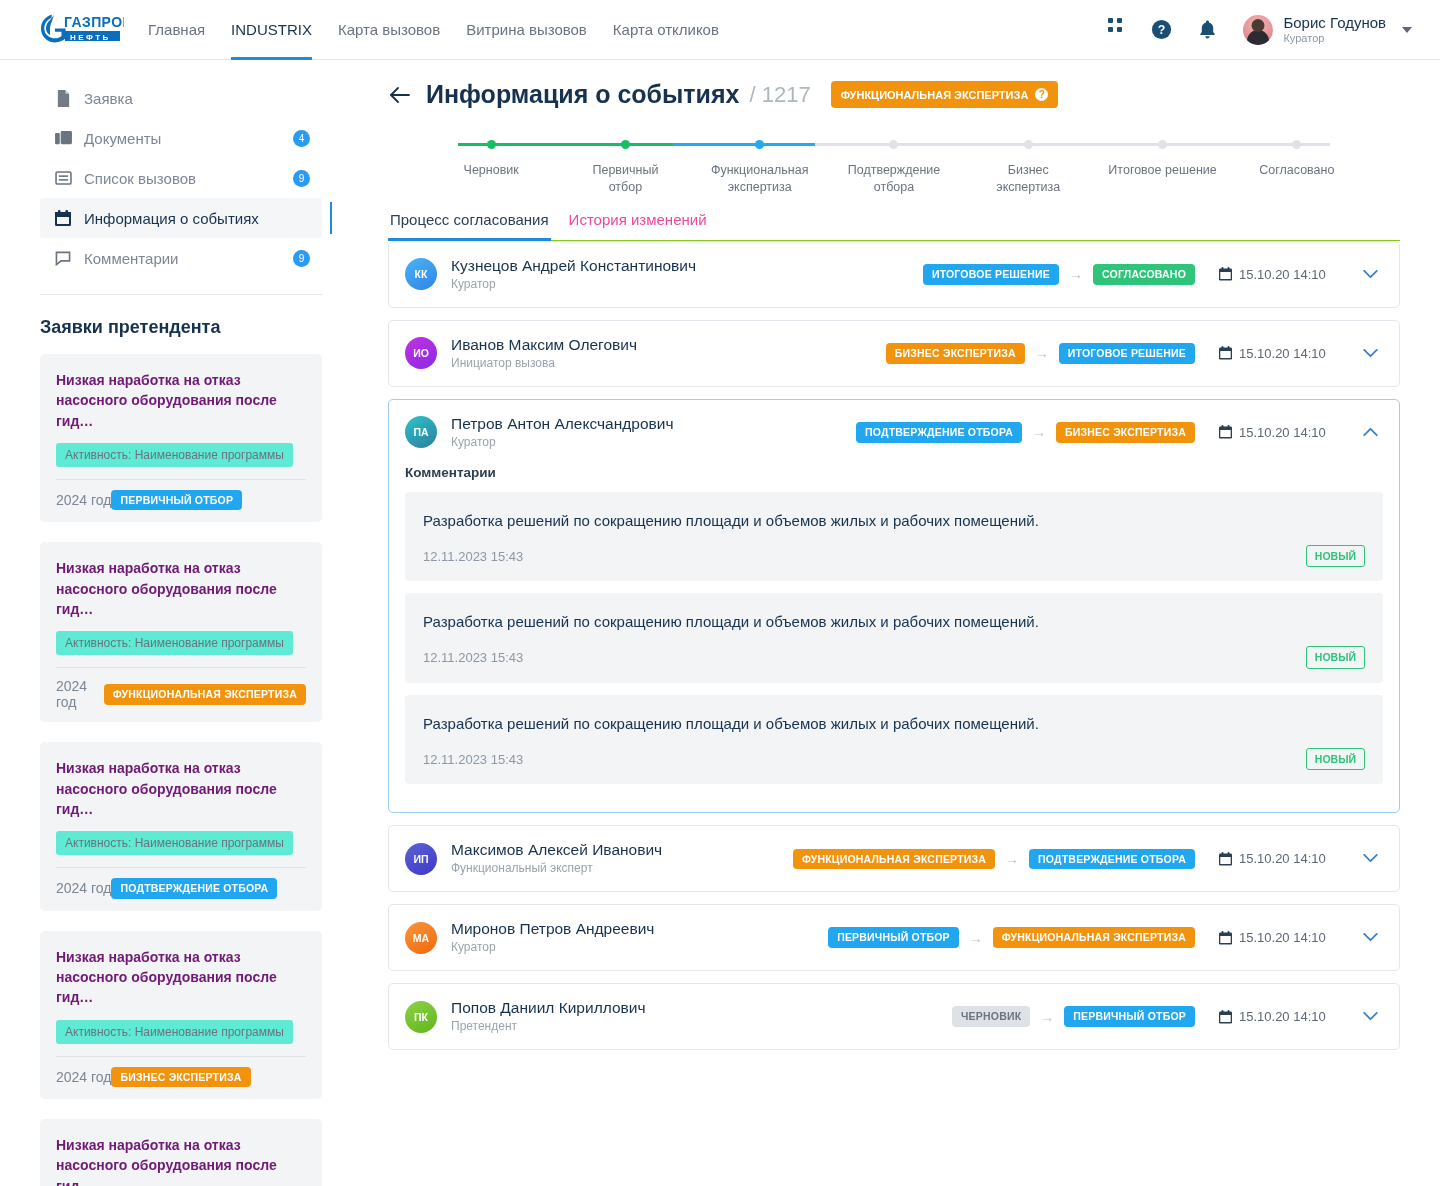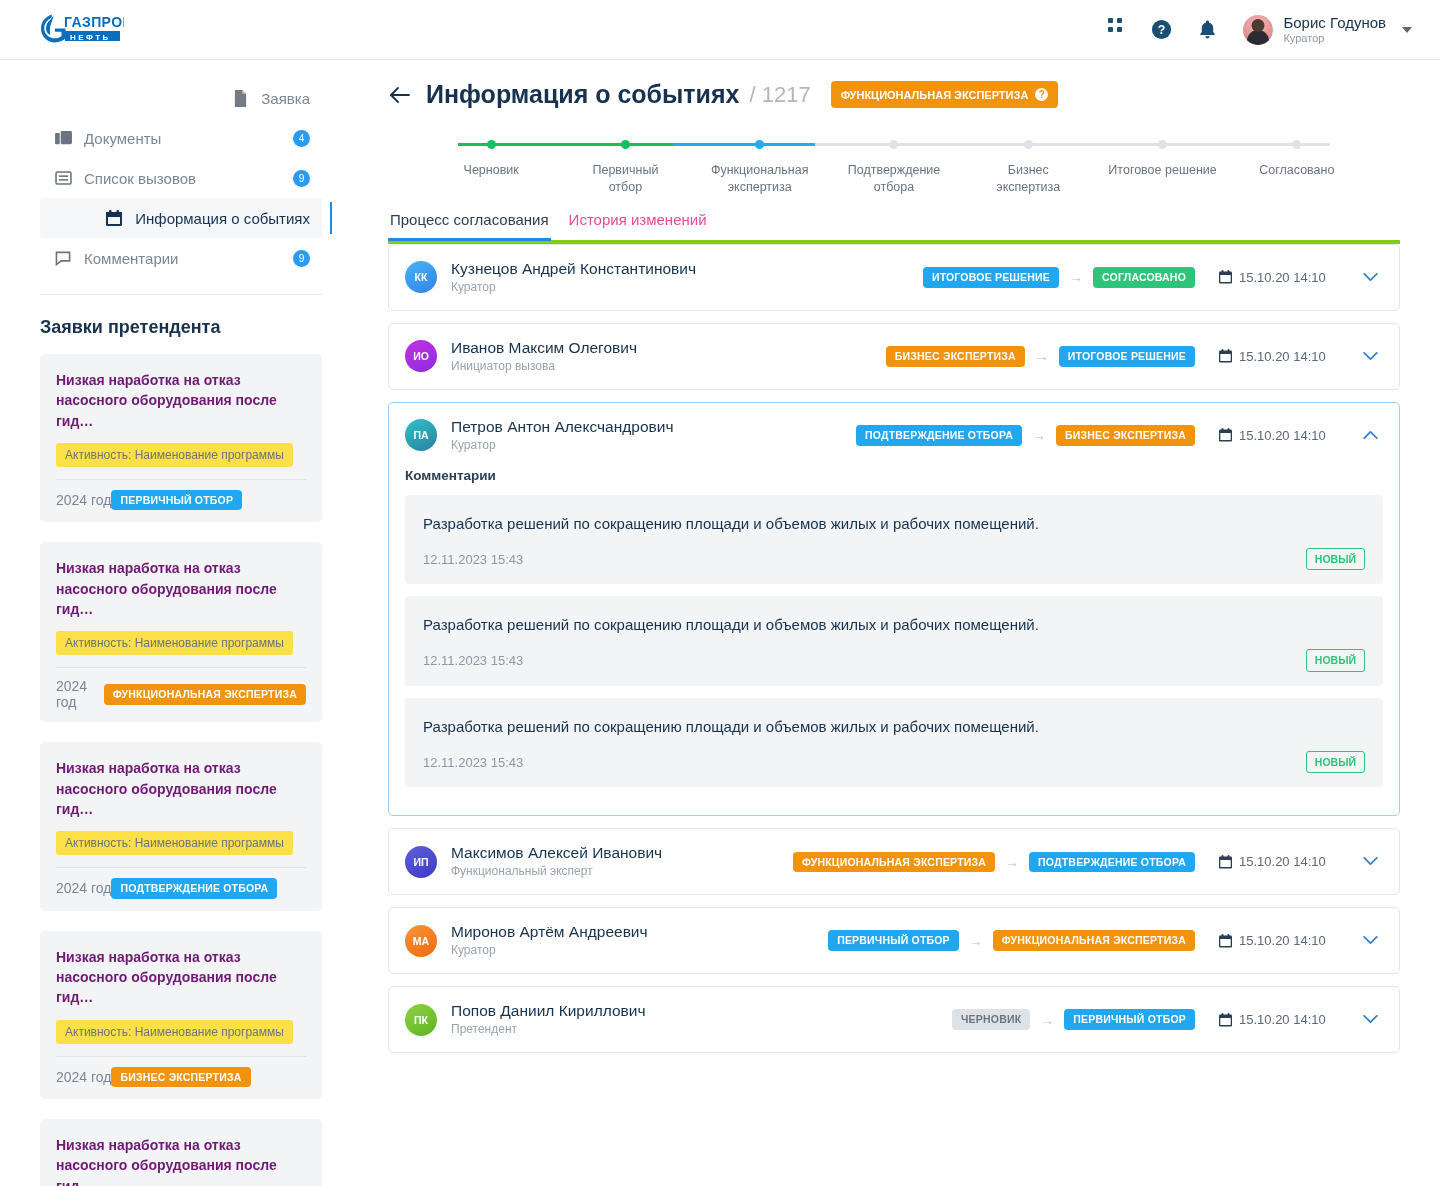--- a/index.html
+++ b/index.html
@@ -121,21 +121,20 @@
   }
   .side-menu { margin-bottom: 12px; }
   .side-item {
     display: flex; align-items: center;
     height: 40px;
     padding: 0 12px 0 14px;
     border-radius: 3px;
     cursor: pointer;
     position: relative;
     margin-bottom: 0px;
-    justify-content: flex-end;
   }
   .side-item.active { background: #f4f6f8; }
   .side-item.active::after {
     content:"";
     position: absolute;
     right: -10px; top: 4px; bottom: 4px;
     width: 2px; background: #1f8ae0;
   }
   .side-ico {
     width: 18px; height: 18px; flex: none;
@@ -167,21 +166,21 @@
     padding: 16px 16px 12px 16px;
     margin-bottom: 20px;
   }
   .req-title {
     font-size: 14px; font-weight: 700; color: #701a75;
     line-height: 1.45;
     margin-bottom: 12px;
   }
   .req-chip {
     display: inline-block;
-    background: #fde047;
+    background: #5eead4;
     border-radius: 3px;
     padding: 5px 9px;
     font-size: 12px;
     color: #6a7480;
   }
   .req-sep { height:1px; background:#dfe3e7; margin: 12px 0 10px; }
   .req-foot { display:flex; align-items:center; }
   .req-year { font-size: 14px; color: #7b8794; }
 
   
@@ -273,21 +272,21 @@
     margin-top: 13px;
     font-size: 12.5px;
     color: #6a7480;
     line-height: 1.35;
     white-space: pre-line;
   }
 
   
   .tabs {
     display: flex;
-    border-bottom: 4px solid #84cc16;
+    border-bottom: 1px solid #84cc16;
     margin-top: 8px;
     gap: 16px;
   }
   .tab {
     font-size: 15px;
     color: #ec4899;
     padding: 8px 2px 12px;
     cursor: pointer;
     position: relative;
   }
@@ -402,20 +401,27 @@
   <div class="logo">
     <svg width="84" height="40" viewBox="0 0 84 40">
       <path d="M14 4 c-1 4 -5 6 -7 10 c-2 4 -1 9 3 11 l0 -6 c0 -5 3 -9 4 -15z" fill="#0b6ebd"></path>
       <path d="M13 12 c-5 2 -9 7 -9 13 c0 7 6 12 13 12 c3 0 6 -1 8 -3 l0 -5 l-8 0 l0 -4 l13 0 l0 12 c-3 3 -8 5 -13 5 C8 42 0 35 0 25 C0 17 5 11 13 8z" fill="#0b6ebd" transform="translate(1,-2) scale(0.82)"></path>
       <text x="24" y="17" font-family="Liberation Sans, sans-serif" font-size="14" font-weight="700" fill="#0b6ebd" letter-spacing="0.4">ГАЗПРОМ</text>
       <rect x="25" y="21" width="55" height="10" fill="#0b6ebd"></rect>
       <text x="30" y="29.5" font-family="Liberation Sans, sans-serif" font-size="8" font-weight="700" fill="#ffffff" letter-spacing="2.5">НЕФТЬ</text>
     </svg>
   </div>
 
+  <nav class="nav">
+    <div class="nav-item">Главная</div>
+    <div class="nav-item active">INDUSTRIX</div>
+    <div class="nav-item">Карта вызовов</div>
+    <div class="nav-item">Витрина вызовов</div>
+    <div class="nav-item">Карта откликов</div>
+  </nav>
 
   <div class="top-right">
     <div class="grid-icon icon-btn">
       <span></span>
         <span></span>
         <span></span>
         <span></span>
     </div>
     <div class="icon-btn">
       <svg width="23" height="23" viewBox="0 0 24 24" fill="none">
@@ -771,21 +777,21 @@
                 <polyline points="1,1 8,8 15,1"></polyline>
               </svg>
           </div>
         </div>
       </div>
 
       <div class="event">
         <div class="event-head">
           <div class="ev-avatar av-orange">МА</div>
           <div class="ev-person">
-            <div class="ev-name">Миронов Артём Андреевич</div>
+            <div class="ev-name">Миронов Петров Андреевич</div>
             <div class="ev-role">Куратор</div>
           </div>
           <div class="ev-flow">
             <span class="pill blue">ПЕРВИЧНЫЙ ОТБОР</span>
             <span class="flow-arrow">→</span>
             <span class="pill orange">ФУНКЦИОНАЛЬНАЯ ЭКСПЕРТИЗА</span>
           </div>
           <div class="ev-date">
             <span class="cal-ico">
               <svg width="13" height="14" viewBox="0 0 13 14" fill="currentColor">

